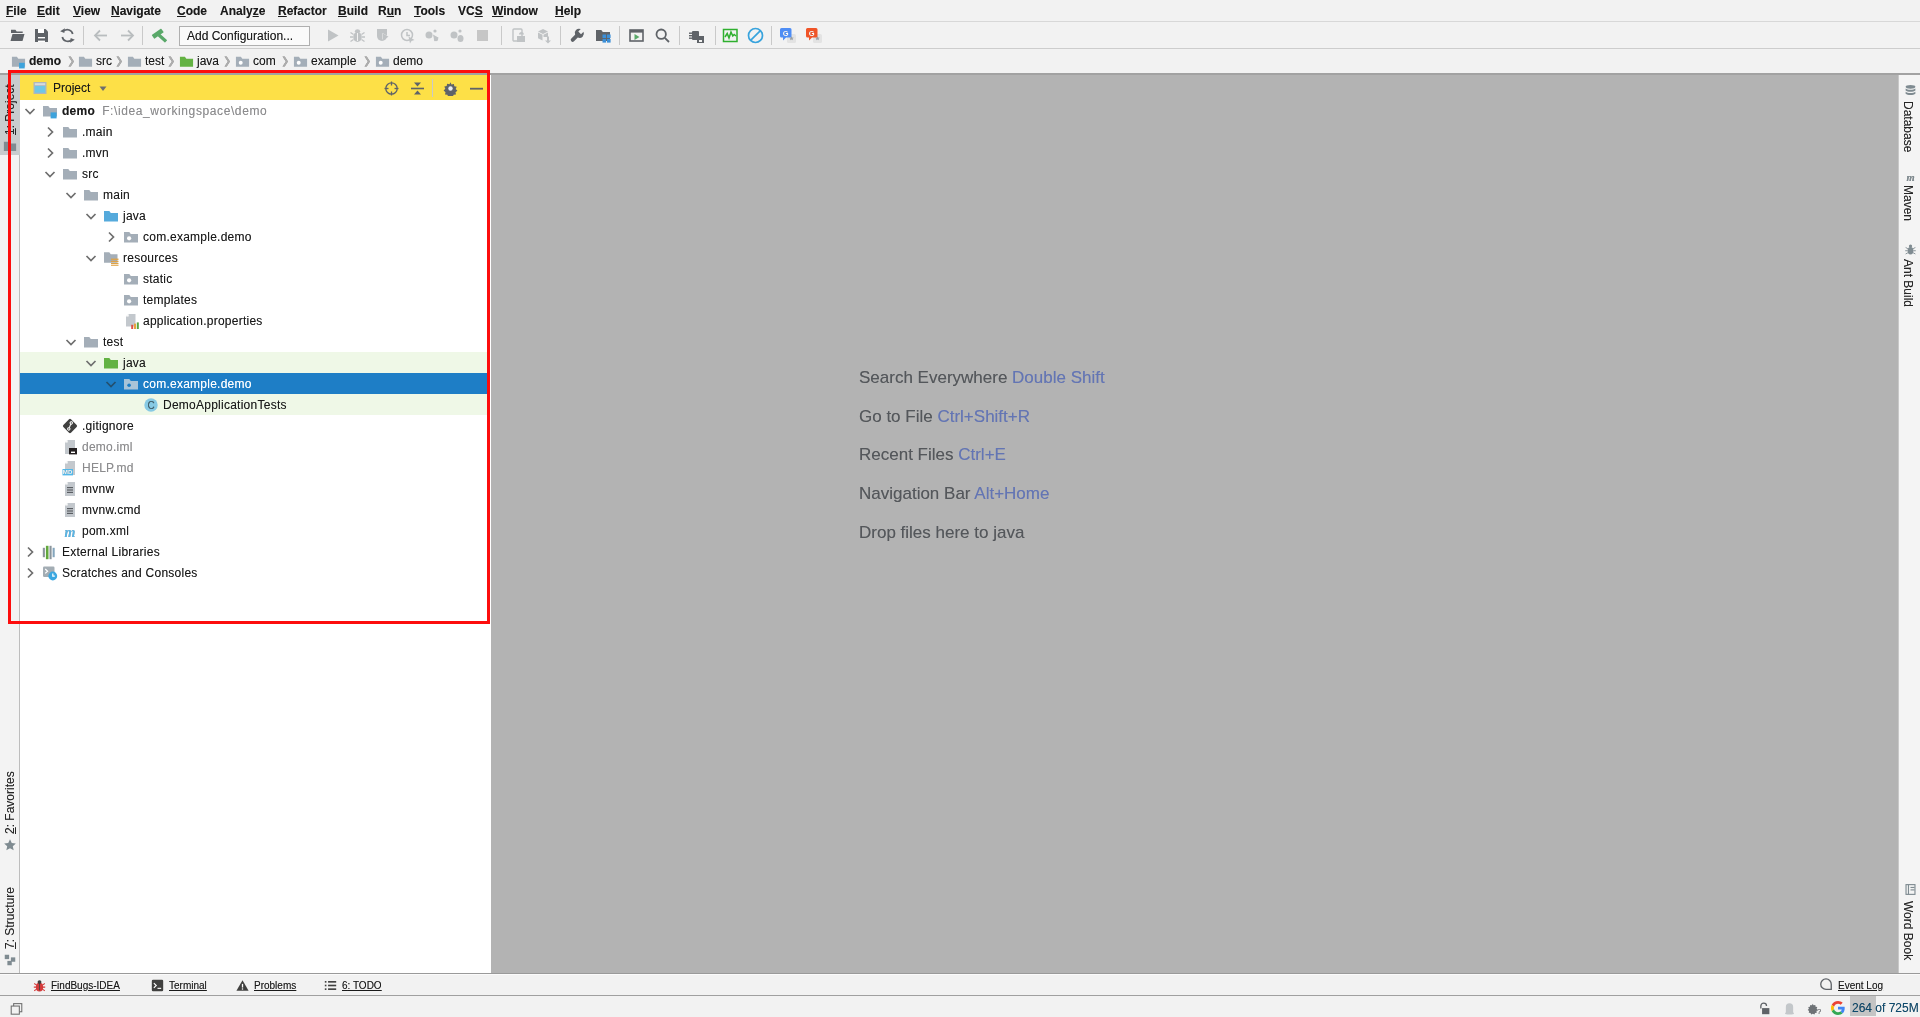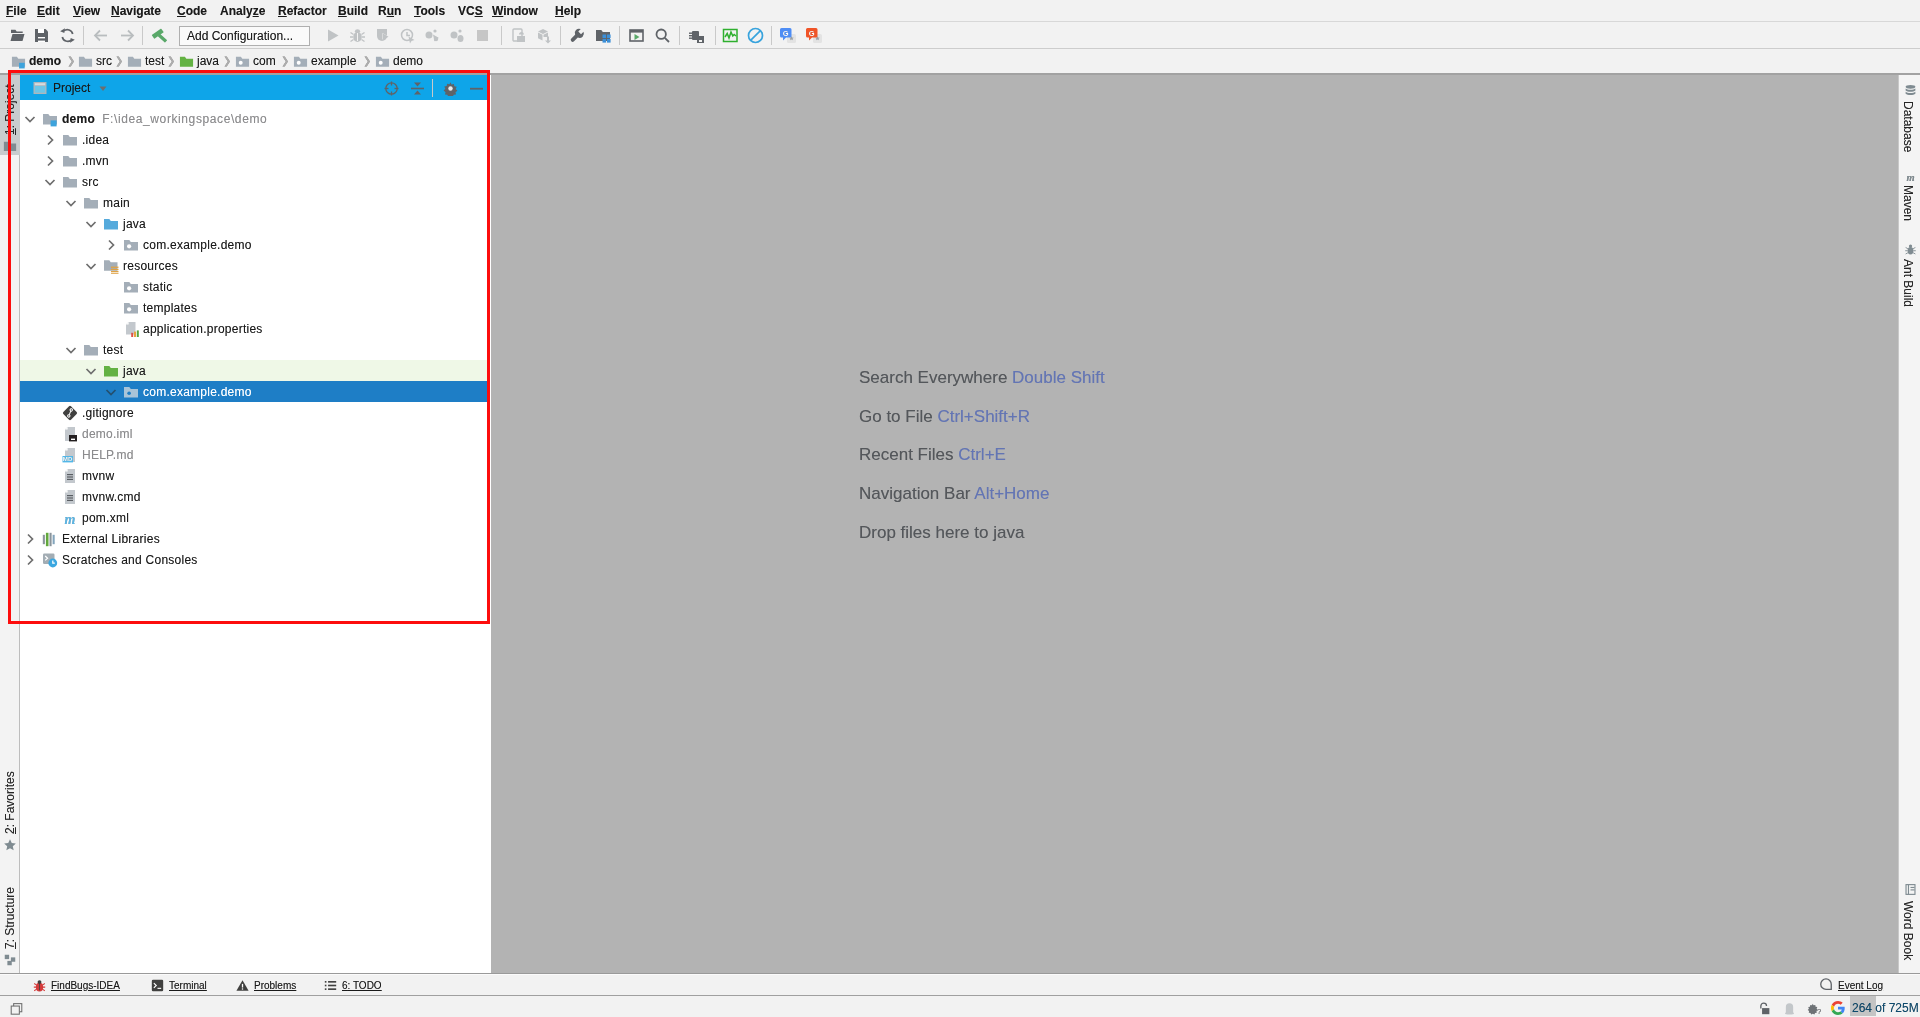--- a/index.html
+++ b/index.html
@@ -17,30 +17,30 @@
 #addconf { position:absolute; left:179px; top:4px; width:131px; height:20px; background:#FAFAFA; border:1px solid #AFAFAF; font-size:12px; color:#1A1A1A; line-height:18px; padding-left:7px; }
 
 #crumbs { position:absolute; left:0; top:50px; width:1920px; height:23px; background:#F2F2F2; }
 .crumb-ic { position:absolute; top:4px; width:15px; height:15px; }
 .crumb-tx { position:absolute; top:4px; font-size:12px; color:#1A1A1A; }
 .crumb-sep { position:absolute; top:5px; font-size:10px; color:#ADADAD; }
 
 #main { position:absolute; left:0; top:73px; width:1920px; height:900px; background:#B3B3B3; border-top:2px solid #A2A2A2; }
 #lstripe { position:absolute; left:0; top:0; width:20px; height:898px; background:#F3F3F3; border-right:1px solid #BDBDBD; }
 #panel { position:absolute; left:20px; top:0; width:471px; height:898px; background:#FFFFFF; }
-#phead { position:absolute; left:0; top:0; width:470px; height:25px; background:#0ea5e9; }
+#phead { position:absolute; left:0; top:0; width:470px; height:25px; background:#fde047; }
 #rstripe { position:absolute; left:1898px; top:0; width:22px; height:898px; background:#F4F4F4; border-left:1px solid #C8C8C8; }
 #editor { position:absolute; left:491px; top:0; width:1407px; height:898px; background:#B3B3B3; }
 .eline { position:absolute; font-size:17px; color:#54575B; white-space:pre; text-shadow:0 0 0.5px rgba(84,87,91,0.5);margin-left:24px; }
 .eline b { font-weight:normal; color:#6375B4; text-shadow:0 0 0.5px rgba(99,117,180,0.5); }
 
 .vl { position:absolute; white-space:nowrap; font-size:12px; color:#262626; transform:rotate(-90deg); transform-origin:0 0; }
 .vr { position:absolute; white-space:nowrap; font-size:12px; color:#262626; transform:rotate(90deg); transform-origin:0 0; }
 
-#tree { position:absolute; left:0; top:33px; width:470px;text-align:center; }
+#tree { position:absolute; left:0; top:25px; width:470px;text-align:center; }
 .row { height:21px; display:flex; align-items:center; white-space:pre; font-size:12px; color:#1A1A1A; letter-spacing:0.25px; }
 .row .chev { width:16px; height:16px; flex:none; margin-right:4px; }
 .row .ico { width:16px; height:16px; flex:none; margin-right:4px; }
 .gry { color:#8C8C8E; text-shadow:0 0 0.45px rgba(140,140,142,0.5); }
 .grn { background:#EFF8E7; }
 .sel { background:#1E7EC6; color:#FFFFFF; text-shadow:0 0 0.5px rgba(255,255,255,0.6); }
 
 #btoolbar { position:absolute; left:0; top:973px; width:1920px; height:23px; background:#F2F2F2; border-top:1px solid #9A9A9A; box-shadow:inset 0 1px 0 #FBFBFB; }
 .bitem { position:absolute; top:2px; height:18px; display:flex; align-items:center; font-size:10px; color:#1A1A1A;text-decoration:underline; }
 .bitem svg { margin-right:5px; }
@@ -431,21 +431,21 @@
     <div id="tree">
       <div class="row" style="padding-left:2px"><svg class="chev">
             <use href="#chev-d"></use>
           </svg><svg class="ico">
             <use href="#folder-root"></use>
           </svg><span><b>demo</b>  <span class="gry" style="letter-spacing:0.6px">F:\idea_workingspace\demo</span></span></div>
       <div class="row" style="padding-left:22px"><svg class="chev">
             <use href="#chev-r"></use>
           </svg><svg class="ico">
             <use href="#folder"></use>
-          </svg><span>.idea</span></div>
+          </svg><span>.main</span></div>
       <div class="row" style="padding-left:22px"><svg class="chev">
             <use href="#chev-r"></use>
           </svg><svg class="ico">
             <use href="#folder"></use>
           </svg><span>.mvn</span></div>
       <div class="row" style="padding-left:22px"><svg class="chev">
             <use href="#chev-d"></use>
           </svg><svg class="ico">
             <use href="#folder"></use>
           </svg><span>src</span></div>
@@ -486,20 +486,23 @@
       <div class="row grn" style="padding-left:63px"><svg class="chev">
             <use href="#chev-d"></use>
           </svg><svg class="ico">
             <use href="#folder-green"></use>
           </svg><span>java</span></div>
       <div class="row sel" style="padding-left:83px"><svg class="chev">
             <use href="#chev-d-sel"></use>
           </svg><svg class="ico">
             <use href="#folder-pkg-sel"></use>
           </svg><span>com.example.demo</span></div>
+      <div class="row grn" style="padding-left:123px"><svg class="ico">
+            <use href="#cls"></use>
+          </svg><span>DemoApplicationTests</span></div>
       <div class="row" style="padding-left:42px"><svg class="ico">
             <use href="#file-git"></use>
           </svg><span>.gitignore</span></div>
       <div class="row" style="padding-left:42px"><svg class="ico">
             <use href="#file-iml"></use>
           </svg><span class="gry">demo.iml</span></div>
       <div class="row" style="padding-left:42px"><svg class="ico">
             <use href="#file-md"></use>
           </svg><span class="gry">HELP.md</span></div>
       <div class="row" style="padding-left:42px"><svg class="ico">

